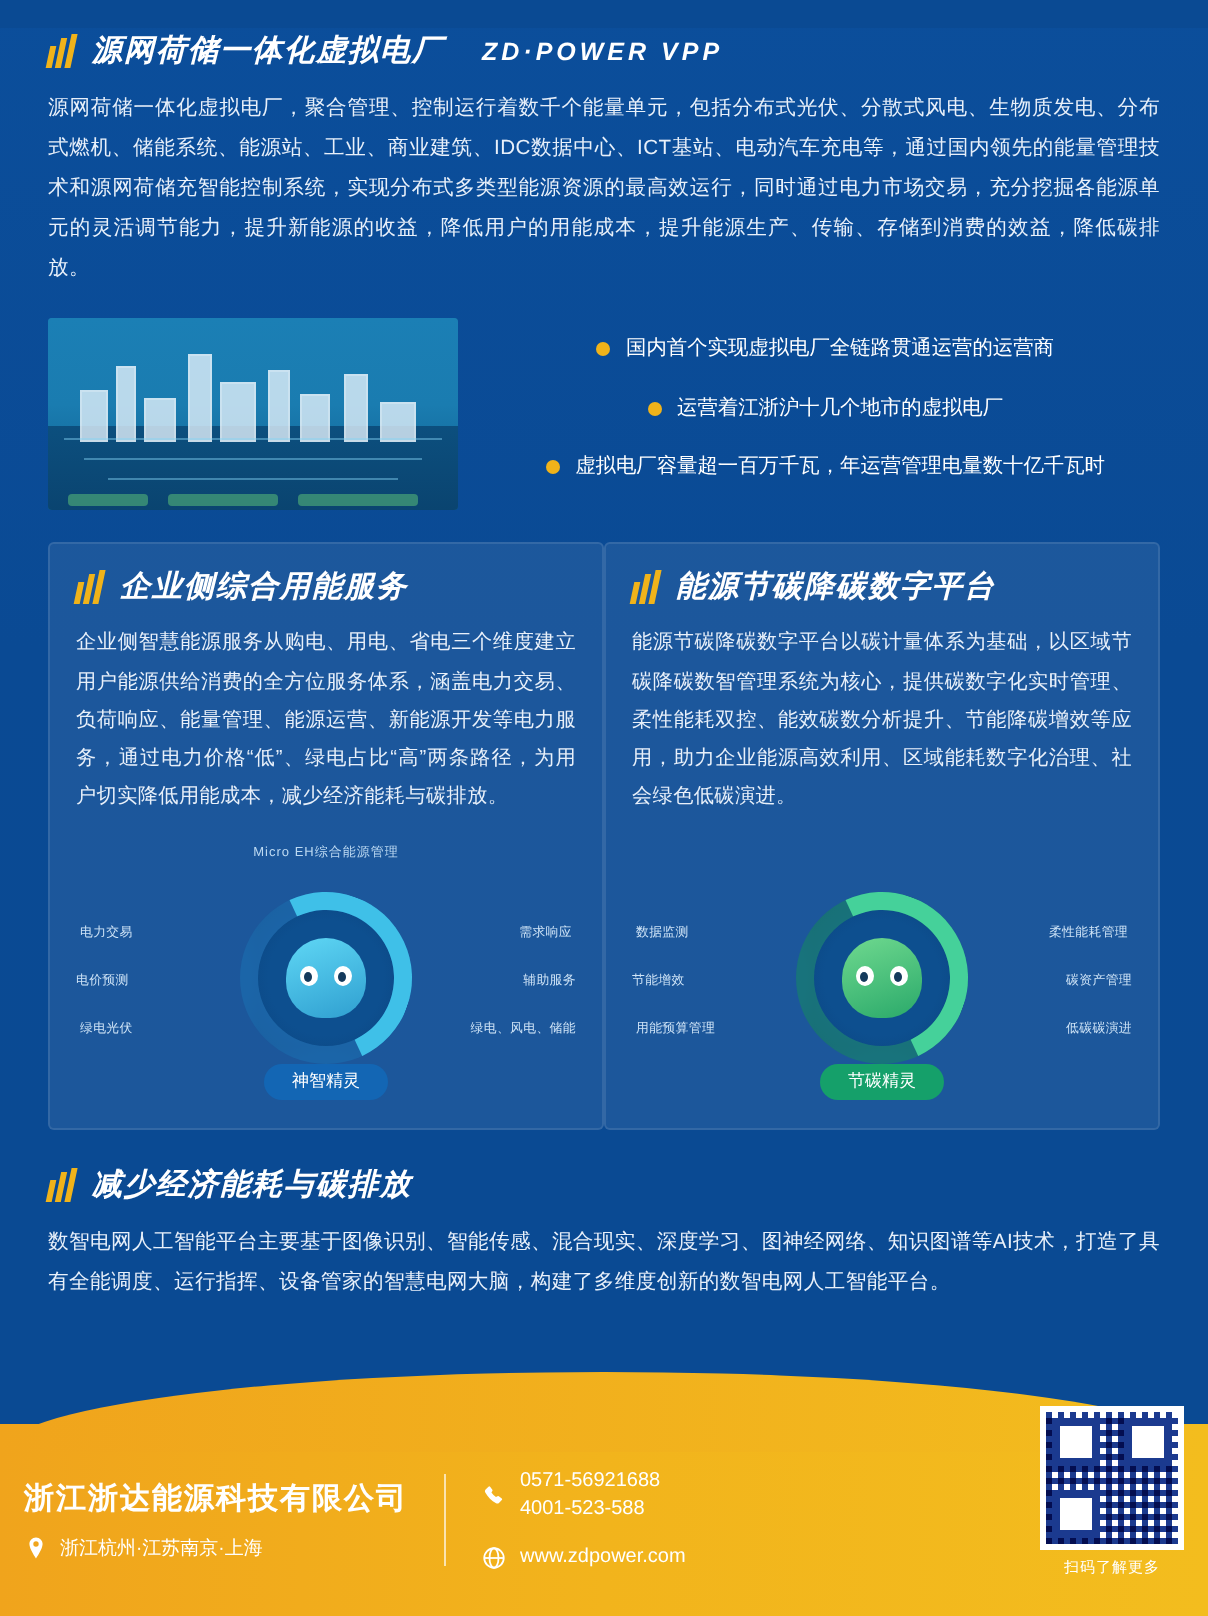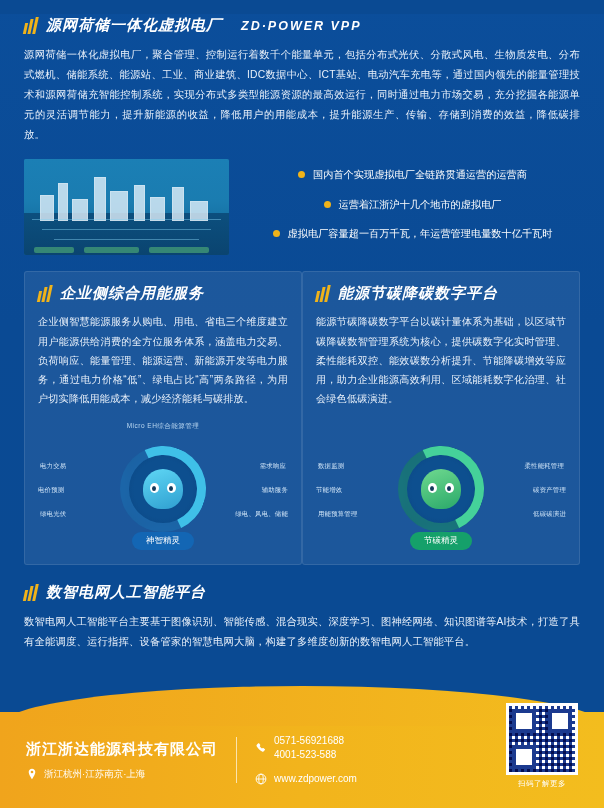--- a/index.html
+++ b/index.html
@@ -275,21 +275,21 @@
     left: 0; right: 0; top: -26px;
     height: 40px;
     background: linear-gradient(90deg, #f0a41c 0%, #f3bd1e 100%);
     border-radius: 50% 50% 0 0 / 100% 100% 0 0;
   }
   .footer-inner {
     position: relative;
     display: flex;
     align-items: center;
     height: 100%;
-    padding: 0 26px;
+    padding: 0 12px;
     box-sizing: border-box;
     gap: 18px;
   }
   .company {
     color: #ffffff;
     font-size: 15px;
     font-weight: bold;
     letter-spacing: 1px;
   }
   .addr {
@@ -480,21 +480,21 @@
       </div>
     </div>
 
     <div class="bottom-sec">
       <div class="sec-head">
         <span class="bars">
             <i></i>
             <i></i>
             <i></i>
           </span>
-        <span class="sec-title">数智电网人工智能平台</span>
+        <span class="sec-title">减少经济能耗与碳排放</span>
       </div>
       <p class="para">数智电网人工智能平台主要基于图像识别、智能传感、混合现实、深度学习、图神经网络、知识图谱等AI技术，打造了具有全能调度、运行指挥、设备管家的智慧电网大脑，构建了多维度创新的数智电网人工智能平台。</p>
     </div>
 
   </div>
 
   <div class="footer">
     <div class="footer-inner">
       <div>
         <div class="company">浙江浙达能源科技有限公司</div>

